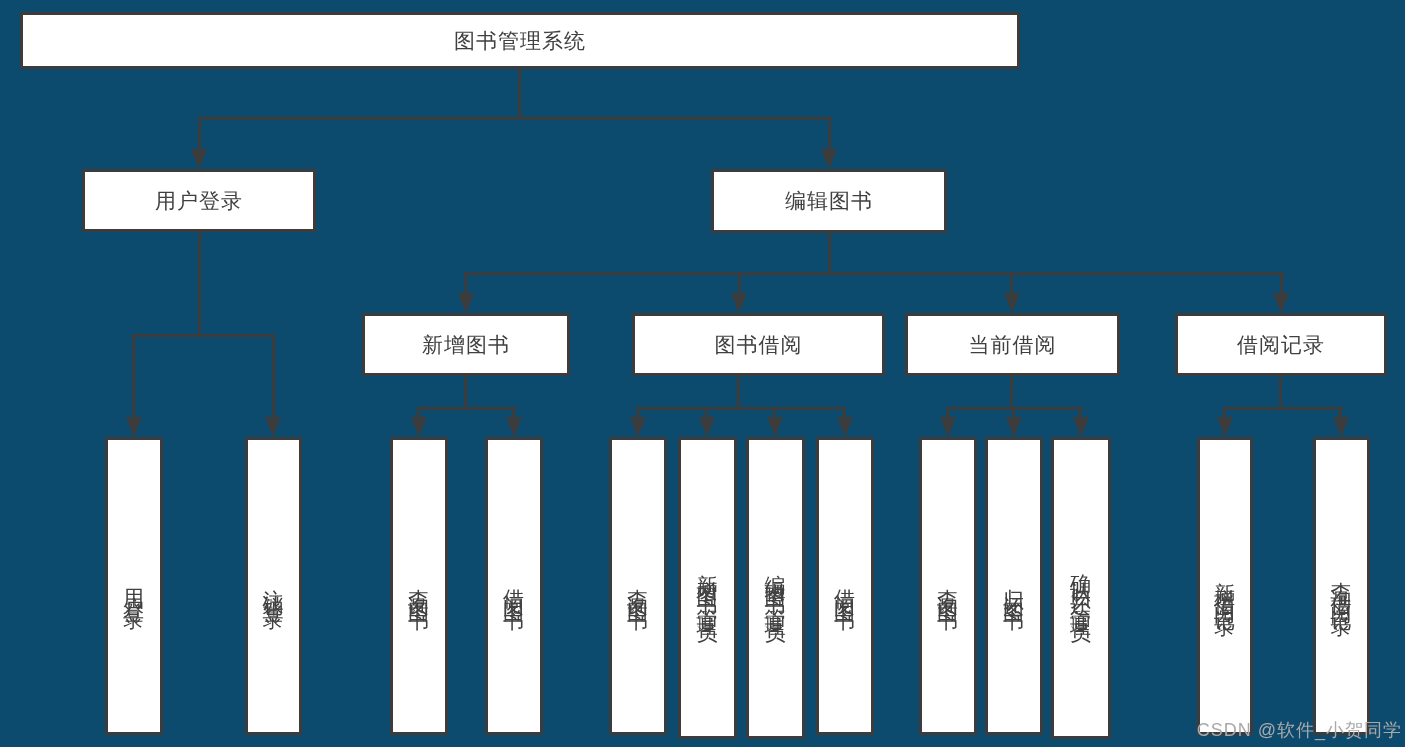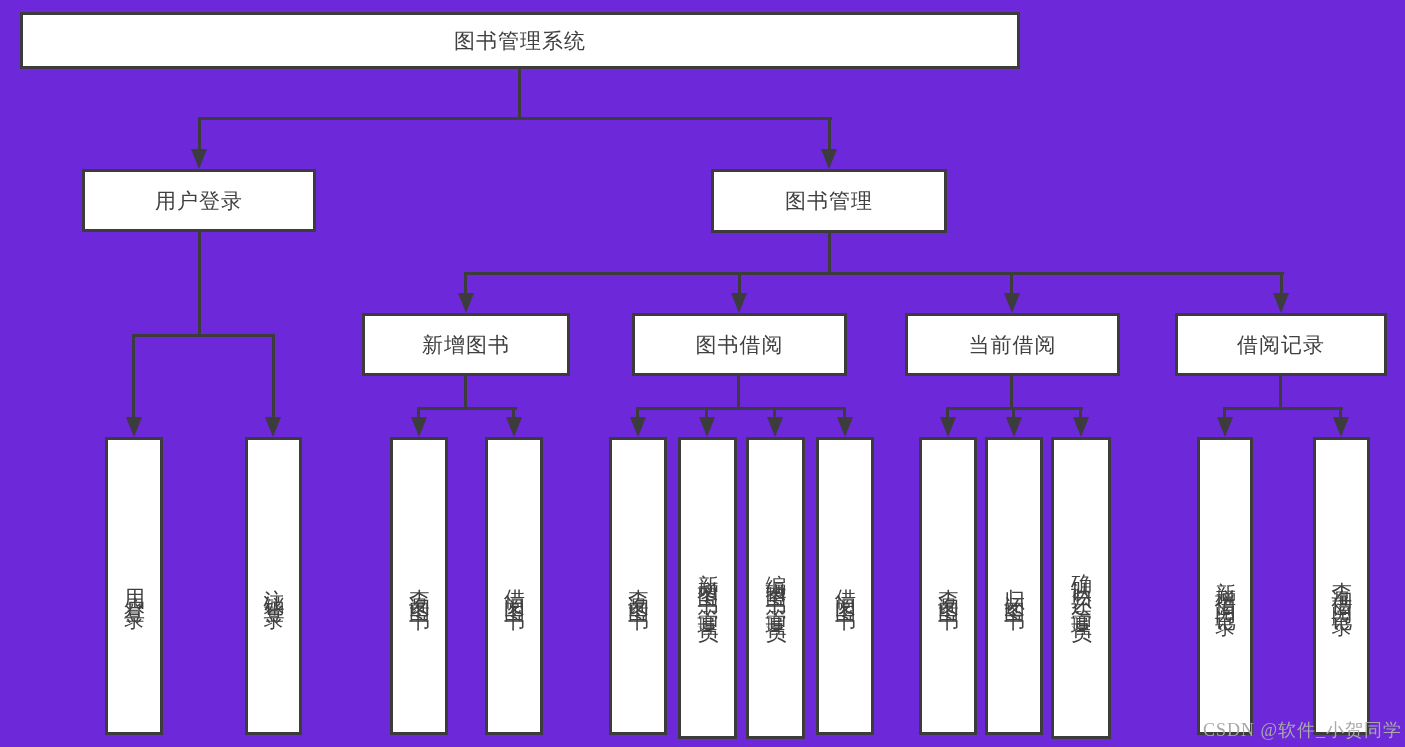--- a/index.html
+++ b/index.html
@@ -5,22 +5,22 @@
   :root{
     --line:#3c3c3c;
     --text:#404040;
     --wm:#a9a9a9;
   }
   html,body{margin:0;padding:0;background:#ffffff;}
   .canvas{
     position:relative;
     width:1405px;
     height:747px;
-    background:#6d28d9;
-    font-family:Liberation Serif, serif;
+    background:#0c4a6e;
+    font-family:Liberation Sans, sans-serif;
     overflow:hidden;
   }
   .hbox{
     position:absolute;
     box-sizing:border-box;
     border:3px solid var(--line);
     background:#ffffff;
     display:flex;
     align-items:center;
     justify-content:center;
@@ -76,21 +76,21 @@
   <div class="ln" style="left:198px;top:117px;width:634px;height:3px;"></div>
   <div class="ln" style="left:198px;top:117px;width:3px;height:32px;"></div>
   <div class="ah" style="left:191px;top:149px;"></div>
   <div class="ln" style="left:828px;top:117px;width:3px;height:32px;"></div>
   <div class="ah" style="left:821px;top:149px;"></div>
 
   <div class="hbox" style="left:82px;top:169px;width:234px;height:63px;">
     <span>用户登录</span>
   </div>
   <div class="hbox" style="left:711px;top:169px;width:236px;height:64px;">
-    <span>图书管理</span>
+    <span>编辑图书</span>
   </div>
 
   <div class="ln" style="left:198px;top:232px;width:3px;height:105px;"></div>
   <div class="ln" style="left:132px;top:334px;width:143px;height:3px;"></div>
   <div class="ln" style="left:132px;top:334px;width:3px;height:83px;"></div>
   <div class="ah" style="left:126px;top:417px;"></div>
   <div class="ln" style="left:272px;top:334px;width:3px;height:83px;"></div>
   <div class="ah" style="left:265px;top:417px;"></div>
 
   <div class="ln" style="left:828px;top:233px;width:3px;height:42px;"></div>
@@ -100,21 +100,21 @@
   <div class="ln" style="left:738px;top:272px;width:3px;height:23px;"></div>
   <div class="ah" style="left:731px;top:293px;"></div>
   <div class="ln" style="left:1010px;top:272px;width:3px;height:23px;"></div>
   <div class="ah" style="left:1004px;top:293px;"></div>
   <div class="ln" style="left:1280px;top:272px;width:3px;height:23px;"></div>
   <div class="ah" style="left:1273px;top:293px;"></div>
 
   <div class="hbox" style="left:362px;top:313px;width:208px;height:63px;">
     <span>新增图书</span>
   </div>
-  <div class="hbox" style="left:632px;top:313px;width:215px;height:63px;">
+  <div class="hbox" style="left:632px;top:313px;width:253px;height:63px;">
     <span>图书借阅</span>
   </div>
   <div class="hbox" style="left:905px;top:313px;width:215px;height:63px;">
     <span>当前借阅</span>
   </div>
   <div class="hbox" style="left:1175px;top:313px;width:212px;height:63px;">
     <span>借阅记录</span>
   </div>
 
   <div class="ln" style="left:464px;top:376px;width:3px;height:34px;"></div>

